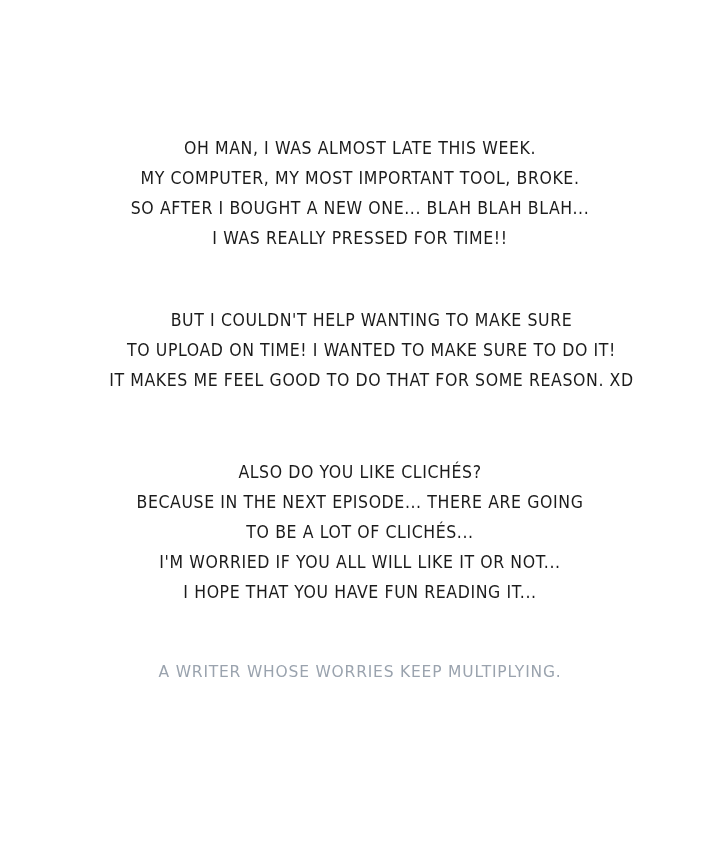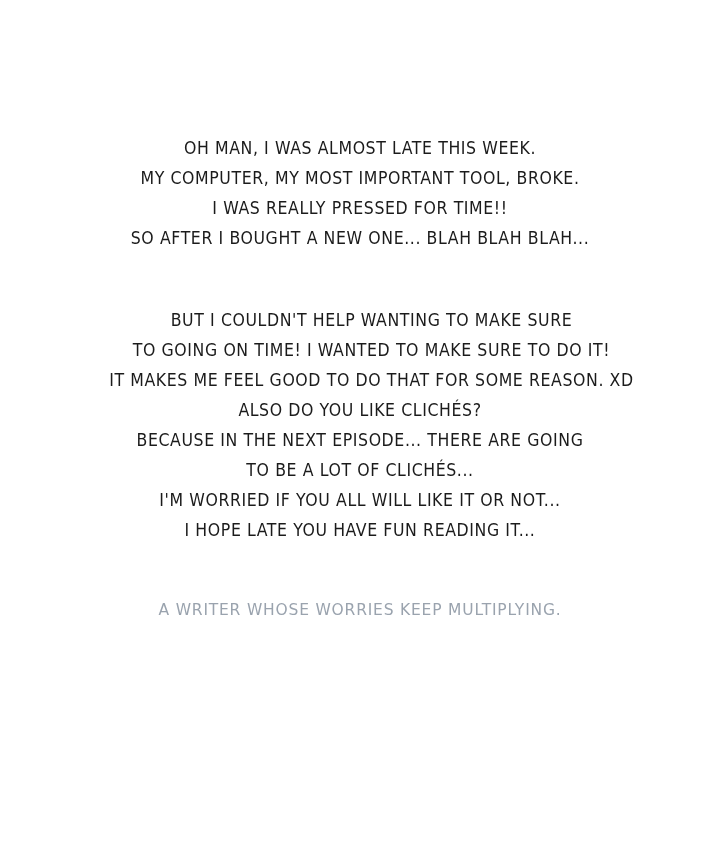--- a/index.html
+++ b/index.html
@@ -25,21 +25,21 @@
     top: 133px;
     left: 0;
     width: 720px;
     text-align: center;
   }
   .block {
     margin: 0 auto;
   }
   .block-1 { margin-top: 0; }
   .block-2 { margin-top: 52px; padding-left: 23px; }
-  .block-3 { }
+  .block-3 { margin-top: 62px; }
   .line {
     display: block;
     font-family: "DejaVu Sans", sans-serif;
     font-size: 17.5px;
     line-height: 30px;
     letter-spacing: 0.6px;
     color: #1b1b1b;
     white-space: nowrap;
     font-weight: 400;
     font-stretch: condensed;
@@ -56,34 +56,34 @@
 </style>
 </head>
 <body>
 
 <div class="page">
   <div class="content">
 
     <div class="block block-1">
       <span class="line">OH MAN, I WAS ALMOST LATE THIS WEEK.</span>
       <span class="line">MY COMPUTER, MY MOST IMPORTANT TOOL, BROKE.</span>
+      <span class="line">SO AFTER I BOUGHT A NEW ONE... BLAH BLAH BLAH...</span>
       <span class="line">I WAS REALLY PRESSED FOR TIME!!</span>
-      <span class="line">SO AFTER I BOUGHT A NEW ONE... BLAH BLAH BLAH...</span>
     </div>
 
     <div class="block block-2">
       <span class="line">BUT I COULDN'T HELP WANTING TO MAKE SURE</span>
-      <span class="line">TO GOING ON TIME! I WANTED TO MAKE SURE TO DO IT!</span>
+      <span class="line">TO UPLOAD ON TIME! I WANTED TO MAKE SURE TO DO IT!</span>
       <span class="line">IT MAKES ME FEEL GOOD TO DO THAT FOR SOME REASON. XD</span>
     </div>
 
     <div class="block block-3">
       <span class="line">ALSO DO YOU LIKE CLICHÉS?</span>
       <span class="line">BECAUSE IN THE NEXT EPISODE... THERE ARE GOING</span>
       <span class="line">TO BE A LOT OF CLICHÉS...</span>
       <span class="line">I'M WORRIED IF YOU ALL WILL LIKE IT OR NOT...</span>
-      <span class="line">I HOPE LATE YOU HAVE FUN READING IT...</span>
+      <span class="line">I HOPE THAT YOU HAVE FUN READING IT...</span>
     </div>
 
     <div class="signature">A WRITER WHOSE WORRIES KEEP MULTIPLYING.</div>
 
   </div>
 </div>
 
 </body></html>

